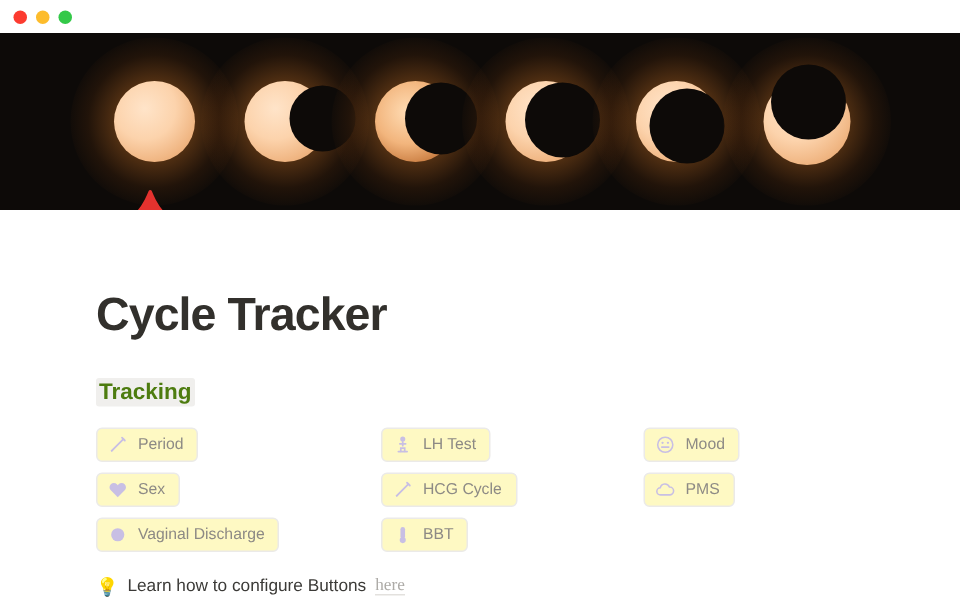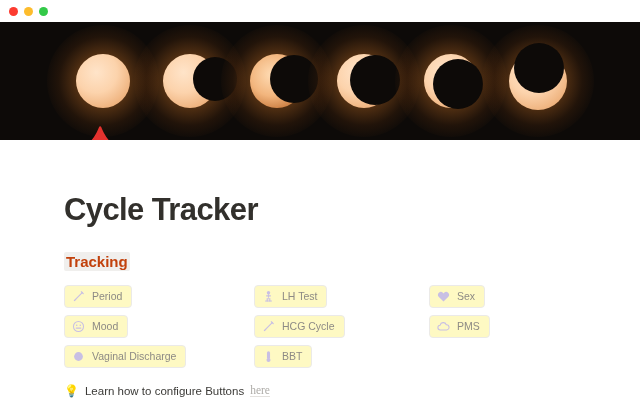--- a/index.html
+++ b/index.html
@@ -114,21 +114,21 @@
     padding-top: 52px;
     font-size: 31px;
     font-weight: bold;
     letter-spacing: -0.6px;
     color: #32302c;
   }
   .section-heading {
     margin: 24px 0 0 0;
     font-size: 15px;
     font-weight: bold;
-    color: #c2410c;
+    color: #4d7c0f;
     display: inline-block;
     background: #f0efed;
     padding: 1px 2px;
     border-radius: 2px;
   }
 
   
   .button-grid {
     margin-top: 14px;
     display: grid;
@@ -256,41 +256,41 @@
           <path d="M5.6 7.2h4.8"></path>
           <path d="M4.4 13.6h7.2"></path>
           <path d="M6.4 13.4v-2.6h3.2v2.6"></path>
         </svg>
       </span>
       <span>LH Test</span>
     </div>
 
     <div class="btn">
       <span class="ico">
-        <svg width="13" height="13" viewBox="0 0 16 16">
-          <path d="M8 14.1 2.3 8.5a3.5 3.5 0 0 1 0-5 3.5 3.5 0 0 1 5 0L8 4.3l.7-.8a3.5 3.5 0 0 1 5 0 3.5 3.5 0 0 1 0 5Z" fill="#c8bfe4"></path>
-        </svg>
-      </span>
-      <span>Sex</span>
-    </div>
-
-    <div class="btn">
-      <span class="ico">
         <svg width="13" height="13" viewBox="0 0 16 16" fill="none" stroke="#c8bfe4" stroke-width="1.3">
           <circle cx="8" cy="8" r="6.2"></circle>
           <circle cx="5.8" cy="6.4" r="0.95" fill="#c8bfe4" stroke="none"></circle>
           <circle cx="10.2" cy="6.4" r="0.95" fill="#c8bfe4" stroke="none"></circle>
           <path d="M5.2 9.9h5.6" stroke-linecap="round" stroke-width="1.5"></path>
         </svg>
       </span>
       <span>Mood</span>
     </div>
 
     <div class="btn">
       <span class="ico">
+        <svg width="13" height="13" viewBox="0 0 16 16">
+          <path d="M8 14.1 2.3 8.5a3.5 3.5 0 0 1 0-5 3.5 3.5 0 0 1 5 0L8 4.3l.7-.8a3.5 3.5 0 0 1 5 0 3.5 3.5 0 0 1 0 5Z" fill="#c8bfe4"></path>
+        </svg>
+      </span>
+      <span>Sex</span>
+    </div>
+
+    <div class="btn">
+      <span class="ico">
         <svg width="13" height="13" viewBox="0 0 16 16" fill="none" stroke="#c8bfe4" stroke-width="1.5" stroke-linecap="round">
           <path d="M11.5 2.2 13.8 4.5"></path>
           <path d="M12.6 3.3 4.6 11.3 2.6 13.4 4.7 11.4"></path>
           <path d="M2.4 13.6 4.0 13.1 3.0 12.1 2.4 13.6Z" fill="#c8bfe4" stroke="none"></path>
         </svg>
       </span>
       <span>HCG Cycle</span>
     </div>
 
     <div class="btn">

